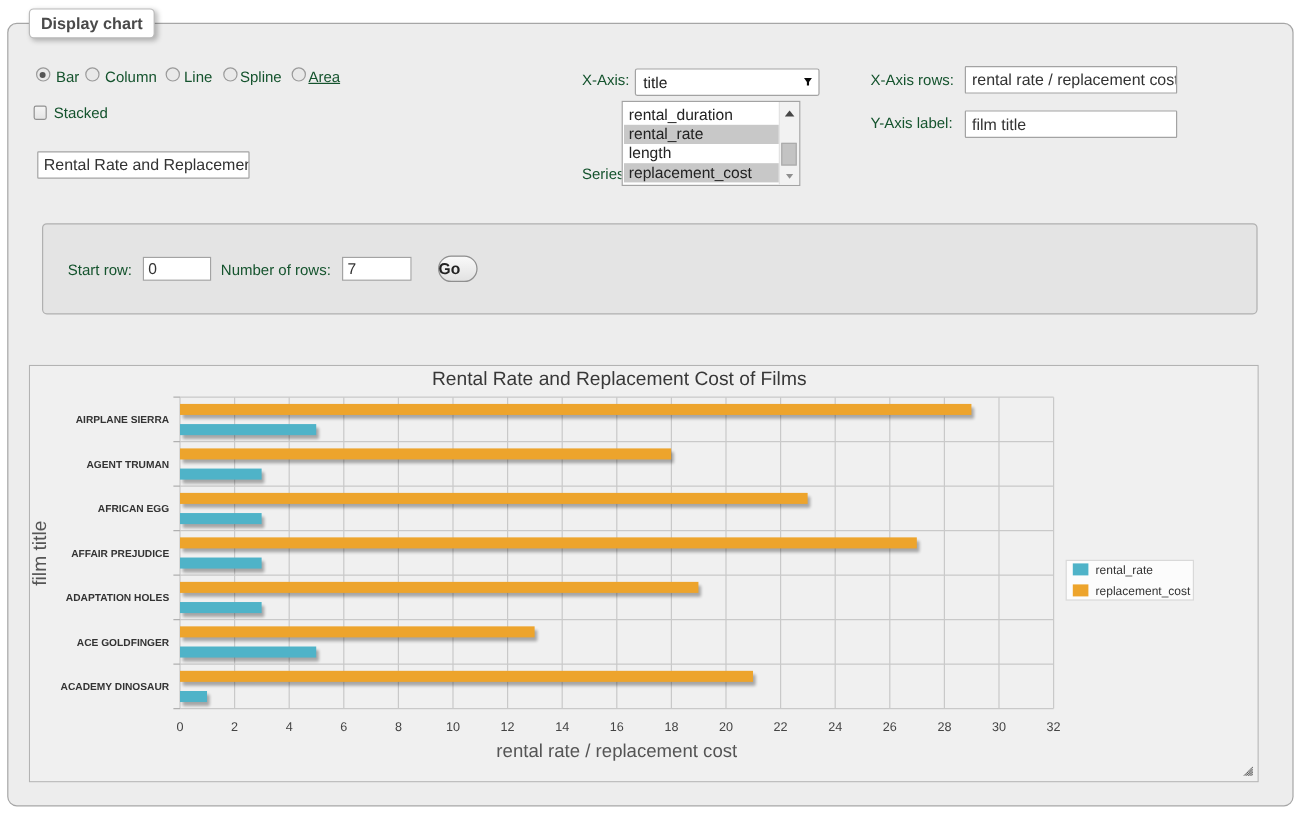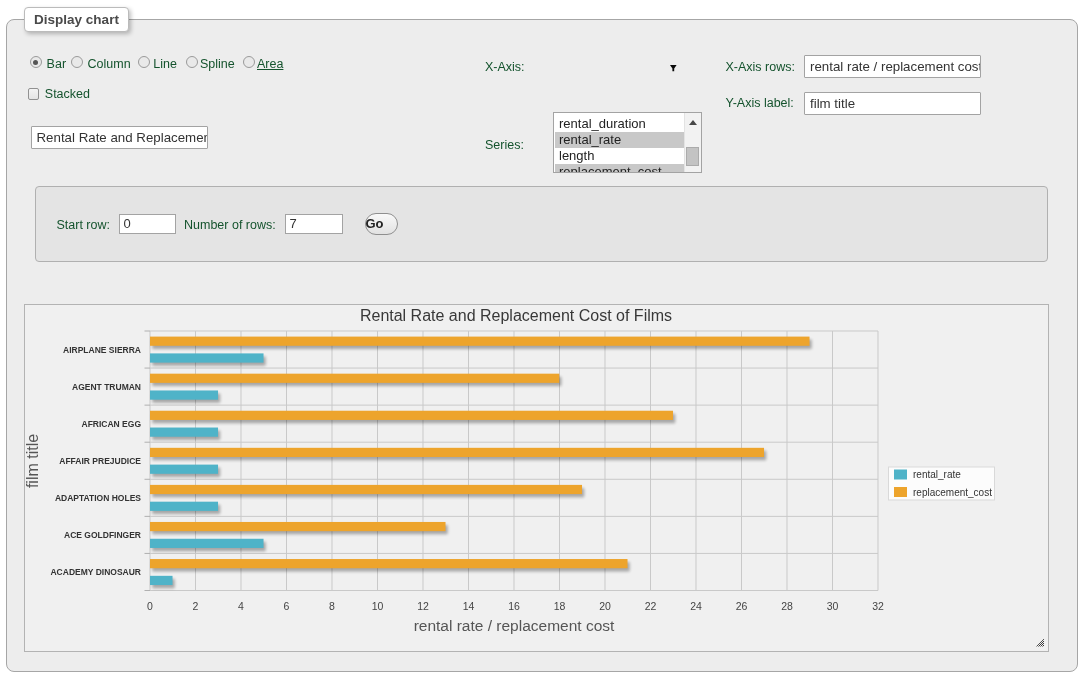--- a/index.html
+++ b/index.html
@@ -38,26 +38,27 @@
   <span class="abs lbl" style="left:200px; top:57px;">Spline</span>
   <span class="abs radio" style="left:243px; top:56px;"></span>
   <span class="abs lbl" style="left:257px; top:57px;text-decoration:underline;">Area</span>
 
   <span class="abs checkbox" style="left:28.3px; top:87.5px;"></span>
   <span class="abs lbl" style="left:44.8px; top:86.5px;">Stacked</span>
 
   <div class="abs tinput" style="left:30.5px; top:125.5px; width:177px; height:23px;">Rental Rate and Replacement Cost of Films</div>
 
   <span class="abs lbl" style="left:485px; top:59.5px;">X-Axis:</span>
+  <div class="abs sel" style="left:529px; top:56.5px; width:154px; height:23px;">title</div>
   <svg class="abs" style="left:669.5px; top:65px;" width="8" height="7">
       <polygon points="0,0 6.6,0 4.2,3.4 4.2,6.2 2.4,6.2 2.4,3.4" fill="#0a0a0a"></polygon>
     </svg>
 
   <span class="abs lbl" style="left:485px; top:137.5px;">Series:</span>
-  <div class="abs listbox" style="left:553px; top:84px; width:149px; height:61px;margin-top:28px;">
+  <div class="abs listbox" style="left:518px; top:84px; width:149px; height:71px;">
     <div class="opt" style="top:3px;">rental_duration</div>
     <div class="opt hl" style="top:19px;">rental_rate</div>
     <div class="opt" style="top:35px;">length</div>
     <div class="opt hl" style="top:51px;">replacement_cost</div>
 
     <div class="abs" style="right:0; top:0; width:17px; height:69px; background:#f2f2f2; border-left:1px solid #e3e3e3;"></div>
     <div class="abs" style="right:2.5px; top:34px; width:12.5px; height:19px; background:#c3c3c3; border:1px solid #ababab;"></div>
     <div class="abs" style="right:4.5px; top:7px; width:0; height:0; border-left:4.2px solid transparent; border-right:4.2px solid transparent; border-bottom:5px solid #474747;"></div>
     <div class="abs" style="right:5.5px; top:60px; width:0; height:0; border-left:3.5px solid transparent; border-right:3.5px solid transparent; border-top:4.5px solid #8f8f8f;"></div>
   </div>

